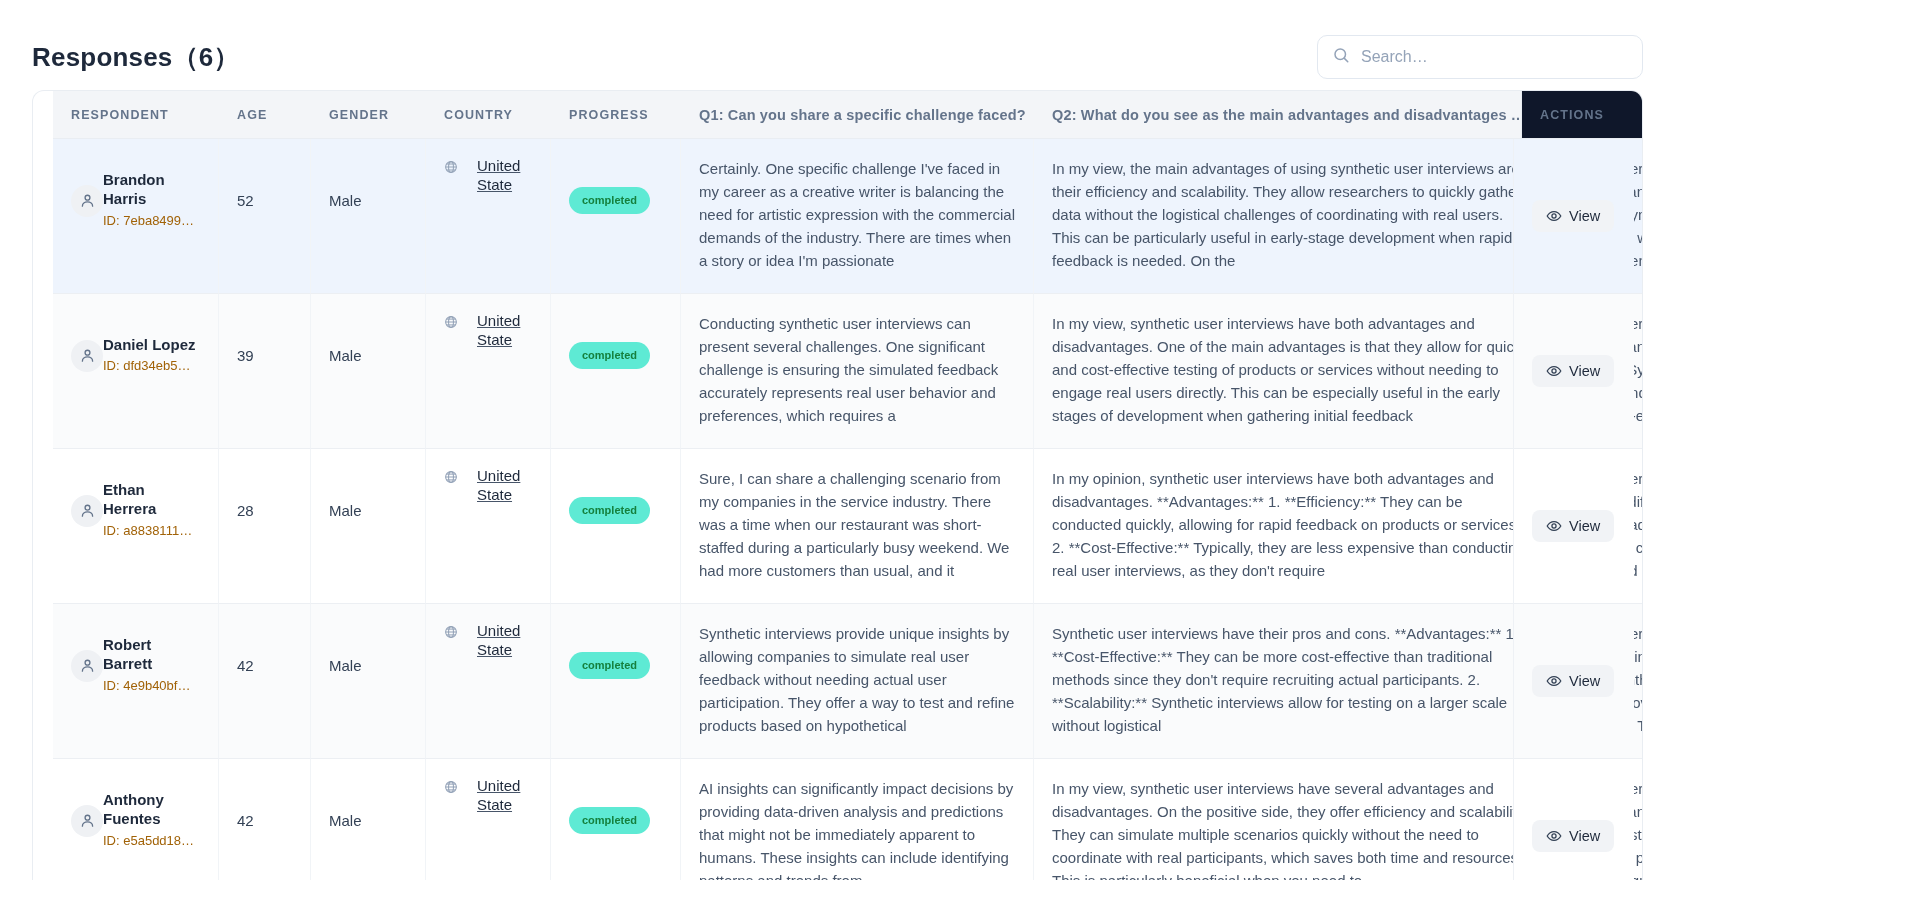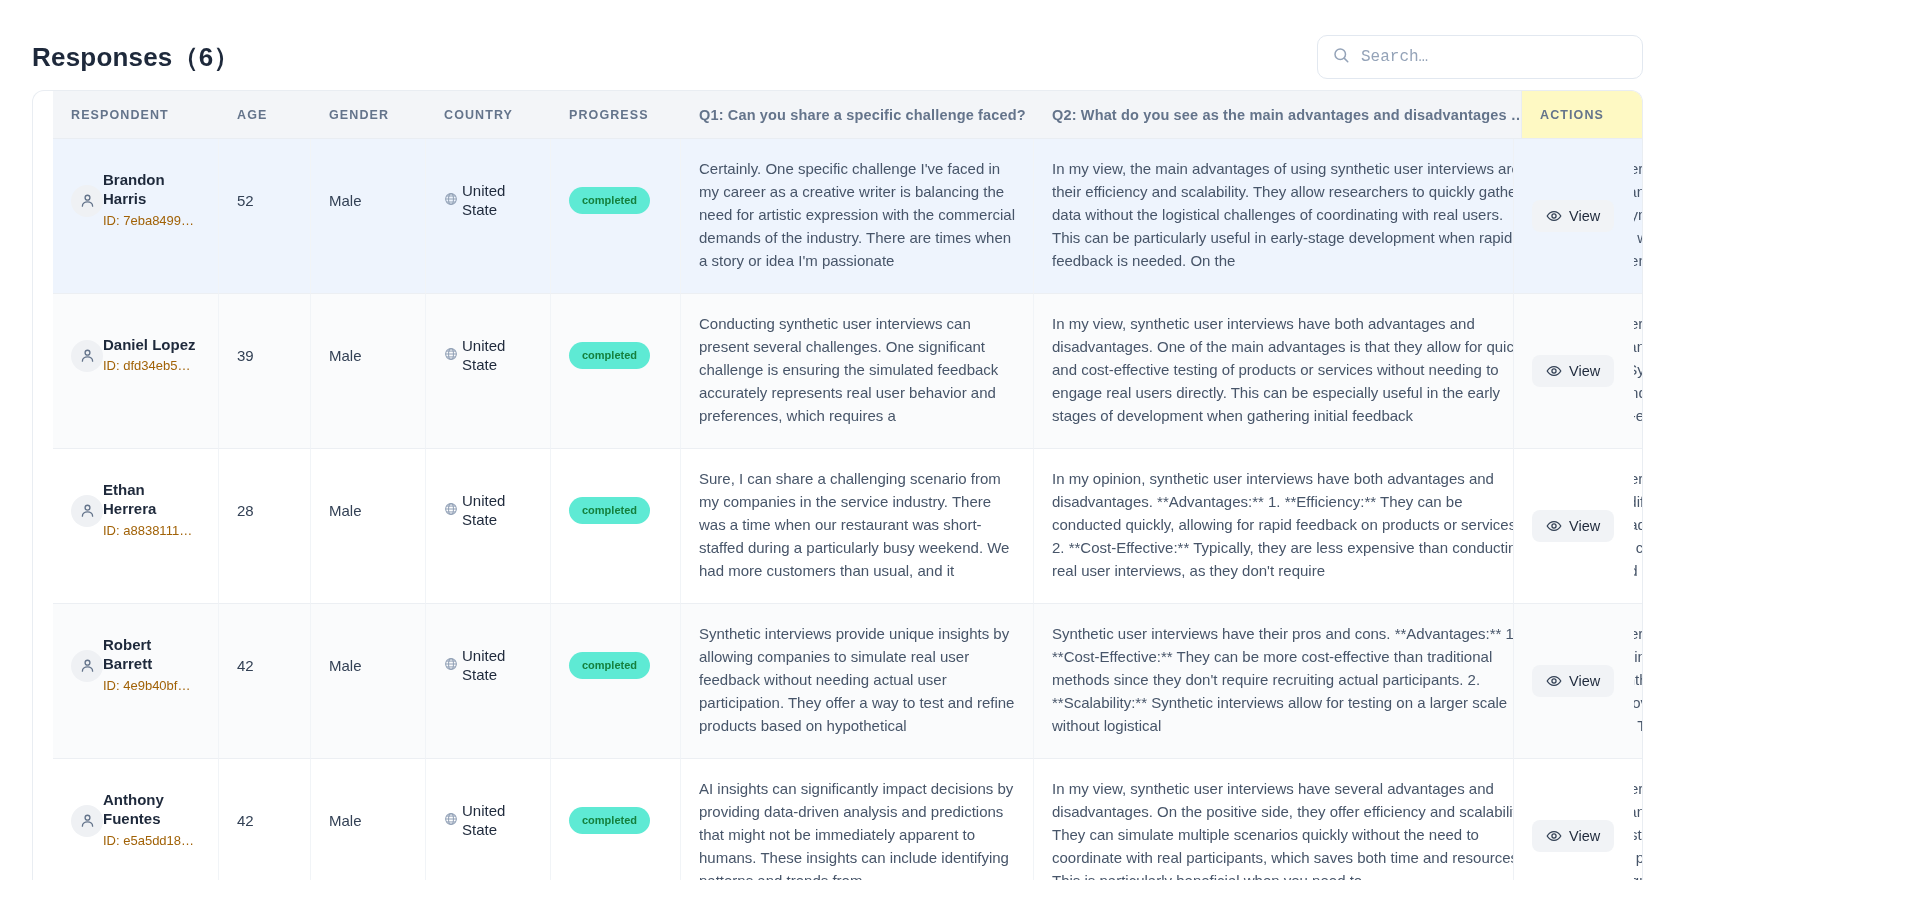--- a/index.html
+++ b/index.html
@@ -56,21 +56,21 @@
     gap: 11px;
   }
 
   .search-icon { flex: 0 0 auto; display: block; color: #94a3b8; }
 
   .search-input {
     flex: 1 1 auto;
     border: none;
     outline: none;
     background: transparent;
-    font-family: Liberation Mono, monospace;
+    font-family: Liberation Sans, sans-serif;
     font-size: 16px;
     color: #334155;
     height: 100%;
   }
   .search-input::placeholder { color: #94a3b8; }
 
   
   .table-shell {
     position: relative;
     margin-top: 2px;
@@ -129,21 +129,21 @@
     text-transform: none;
     font-weight: 600;
     font-size: 14.5px;
     color: #64748b;
   }
 
   thead th.th-actions {
     position: sticky;
     right: 0;
     z-index: 5;
-    background: #fef9c3;
+    background: #0f172a;
     letter-spacing: 1.1px;
     box-shadow: -1px 0 0 #e9edf2;
   }
 
   tbody td {
     padding: 18px 18px;
     vertical-align: top;
     border-bottom: 1px solid #eceff3;
     border-right: 1px solid #f1f4f7;
     color: #475569;
@@ -184,21 +184,21 @@
     margin-top: 2px;
     white-space: nowrap;
   }
 
   .mid-cell {
     display: flex; align-items: center;
     height: 87px;
     color: #334155;
   }
 
-  .country-cell { display: flex; align-items: center; gap: 4px; height: 87px; }
+  .country-cell { display: flex; gap: 19px; height: 87px; text-decoration: underline; }
   .globe-icon { flex: 0 0 auto; color: #94a3b8; display: block; }
   .country-name { color: #1e293b; font-size: 15px; line-height: 1.25; }
 
   .badge {
     display: inline-flex;
     align-items: center;
     background: #5eead4;
     color: #15803d;
     font-size: 11px;
     font-weight: 700;

